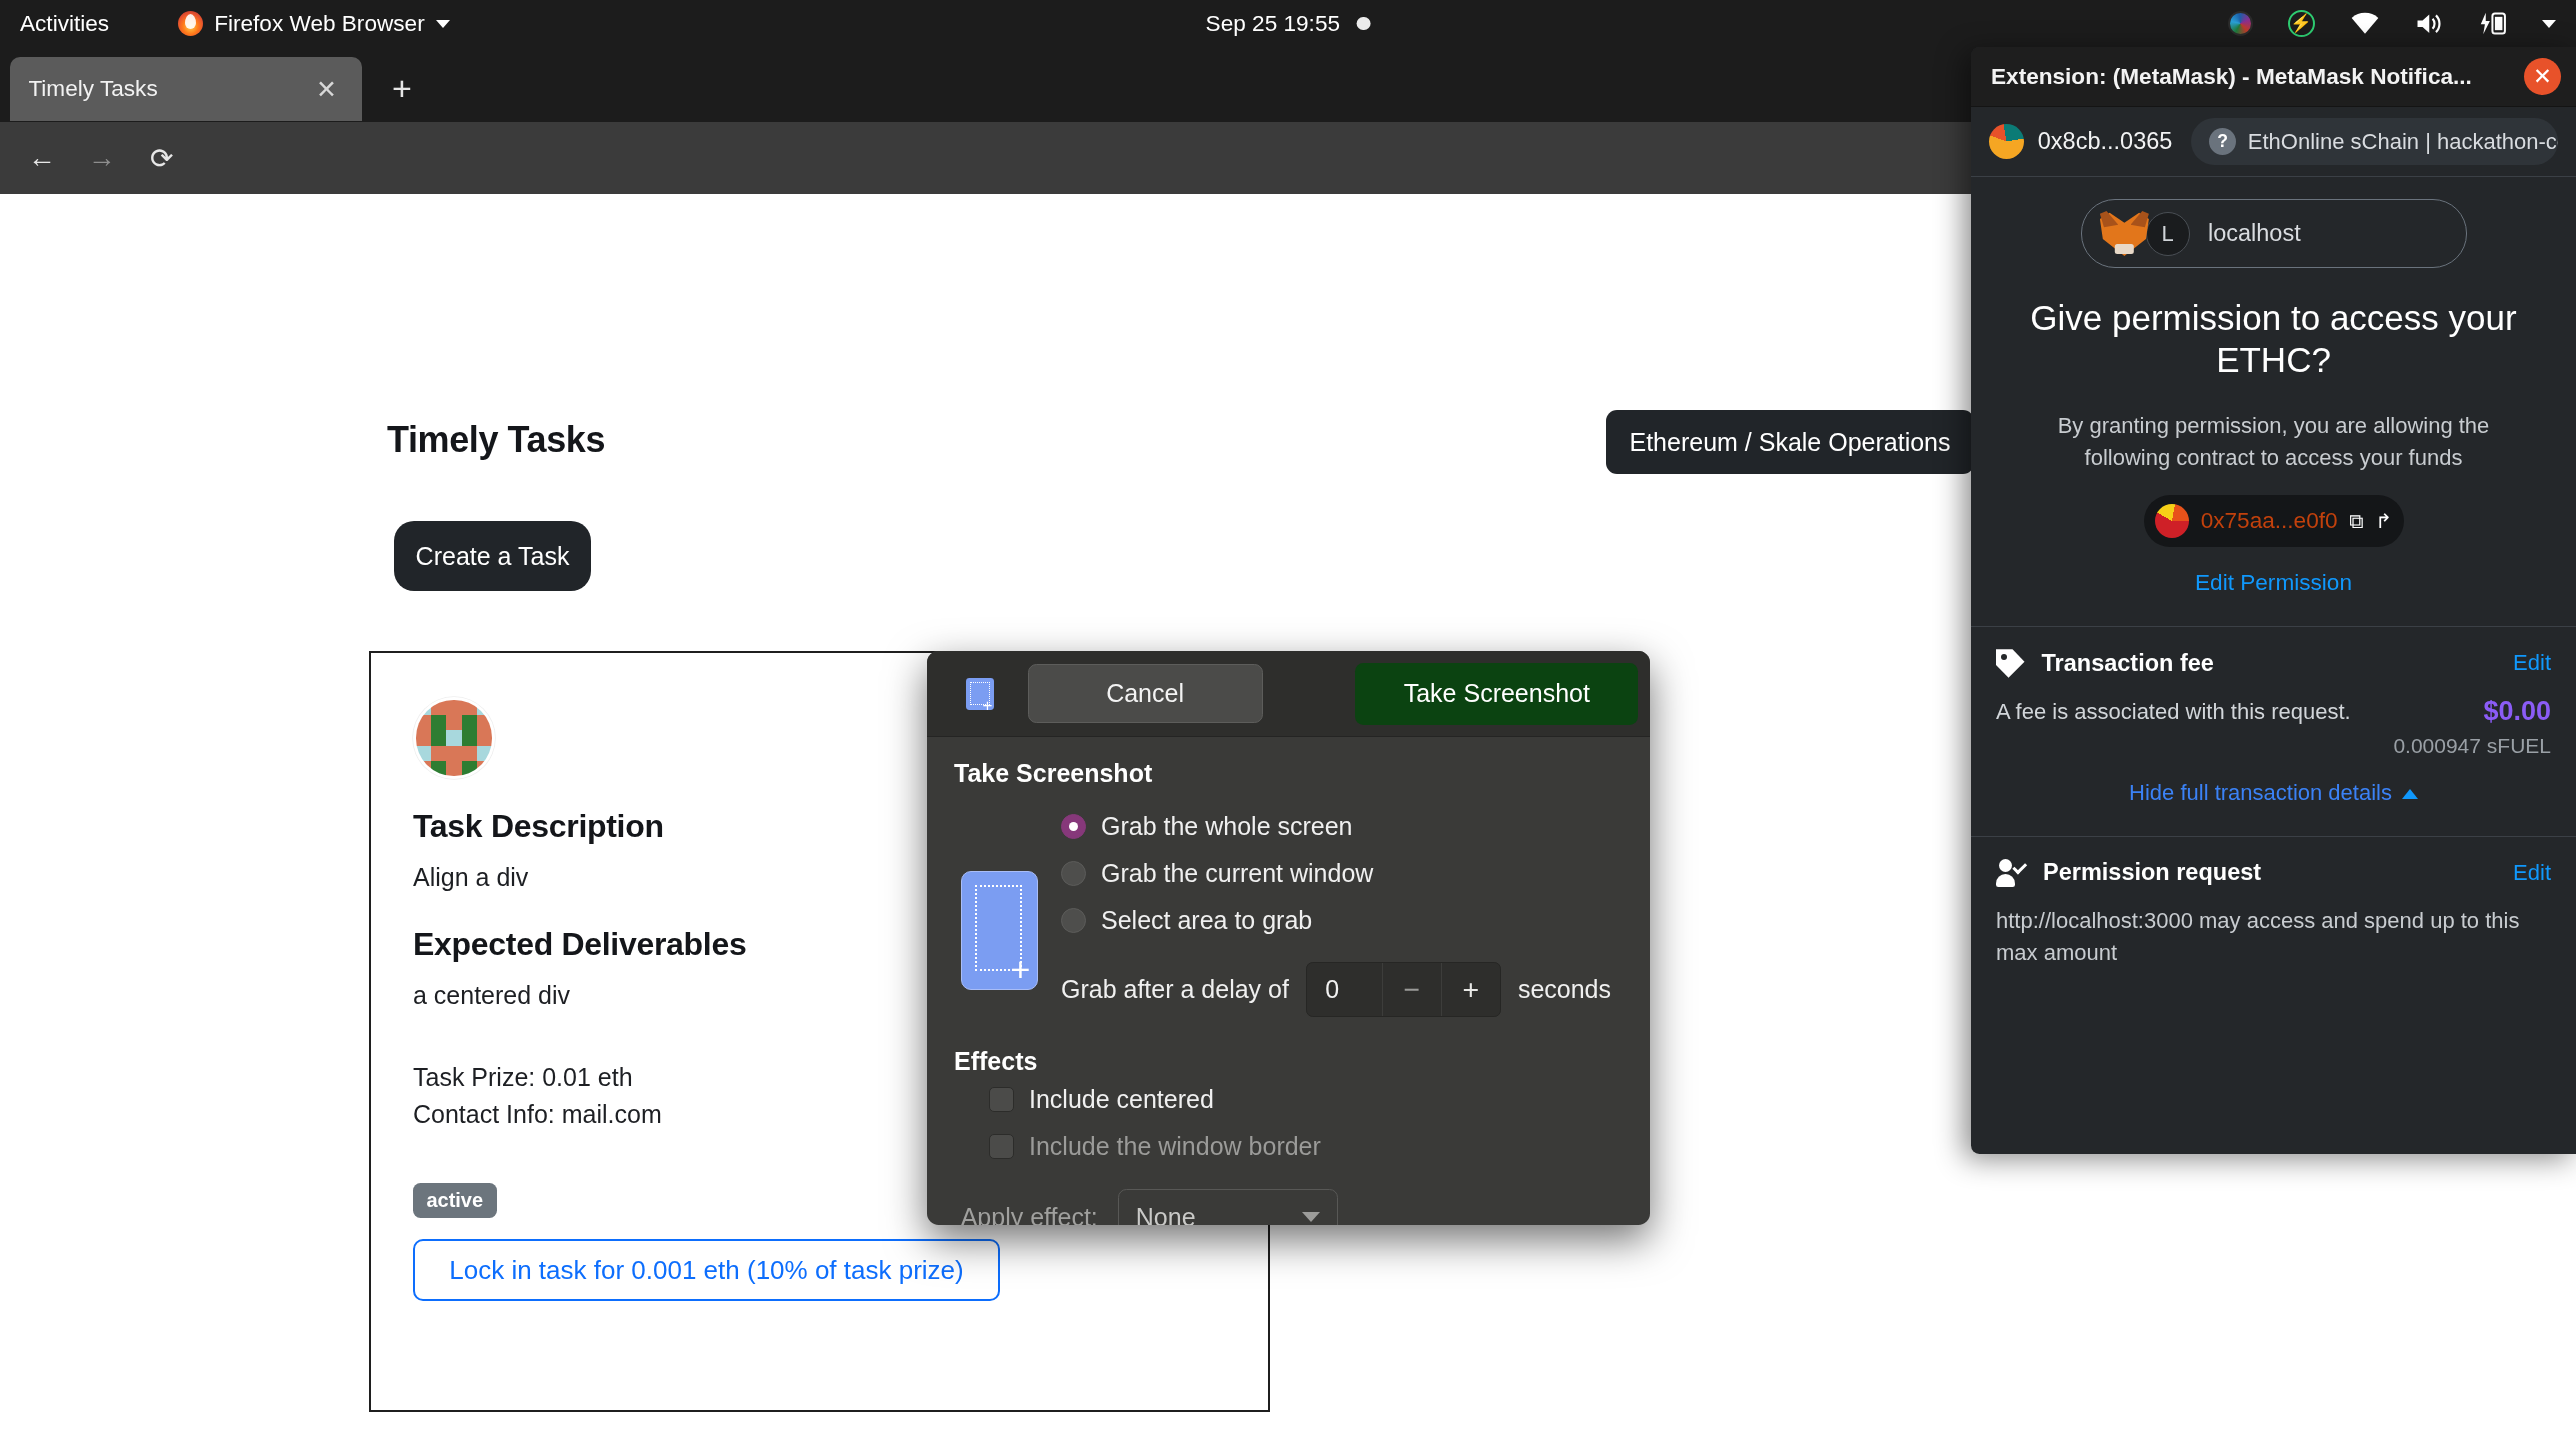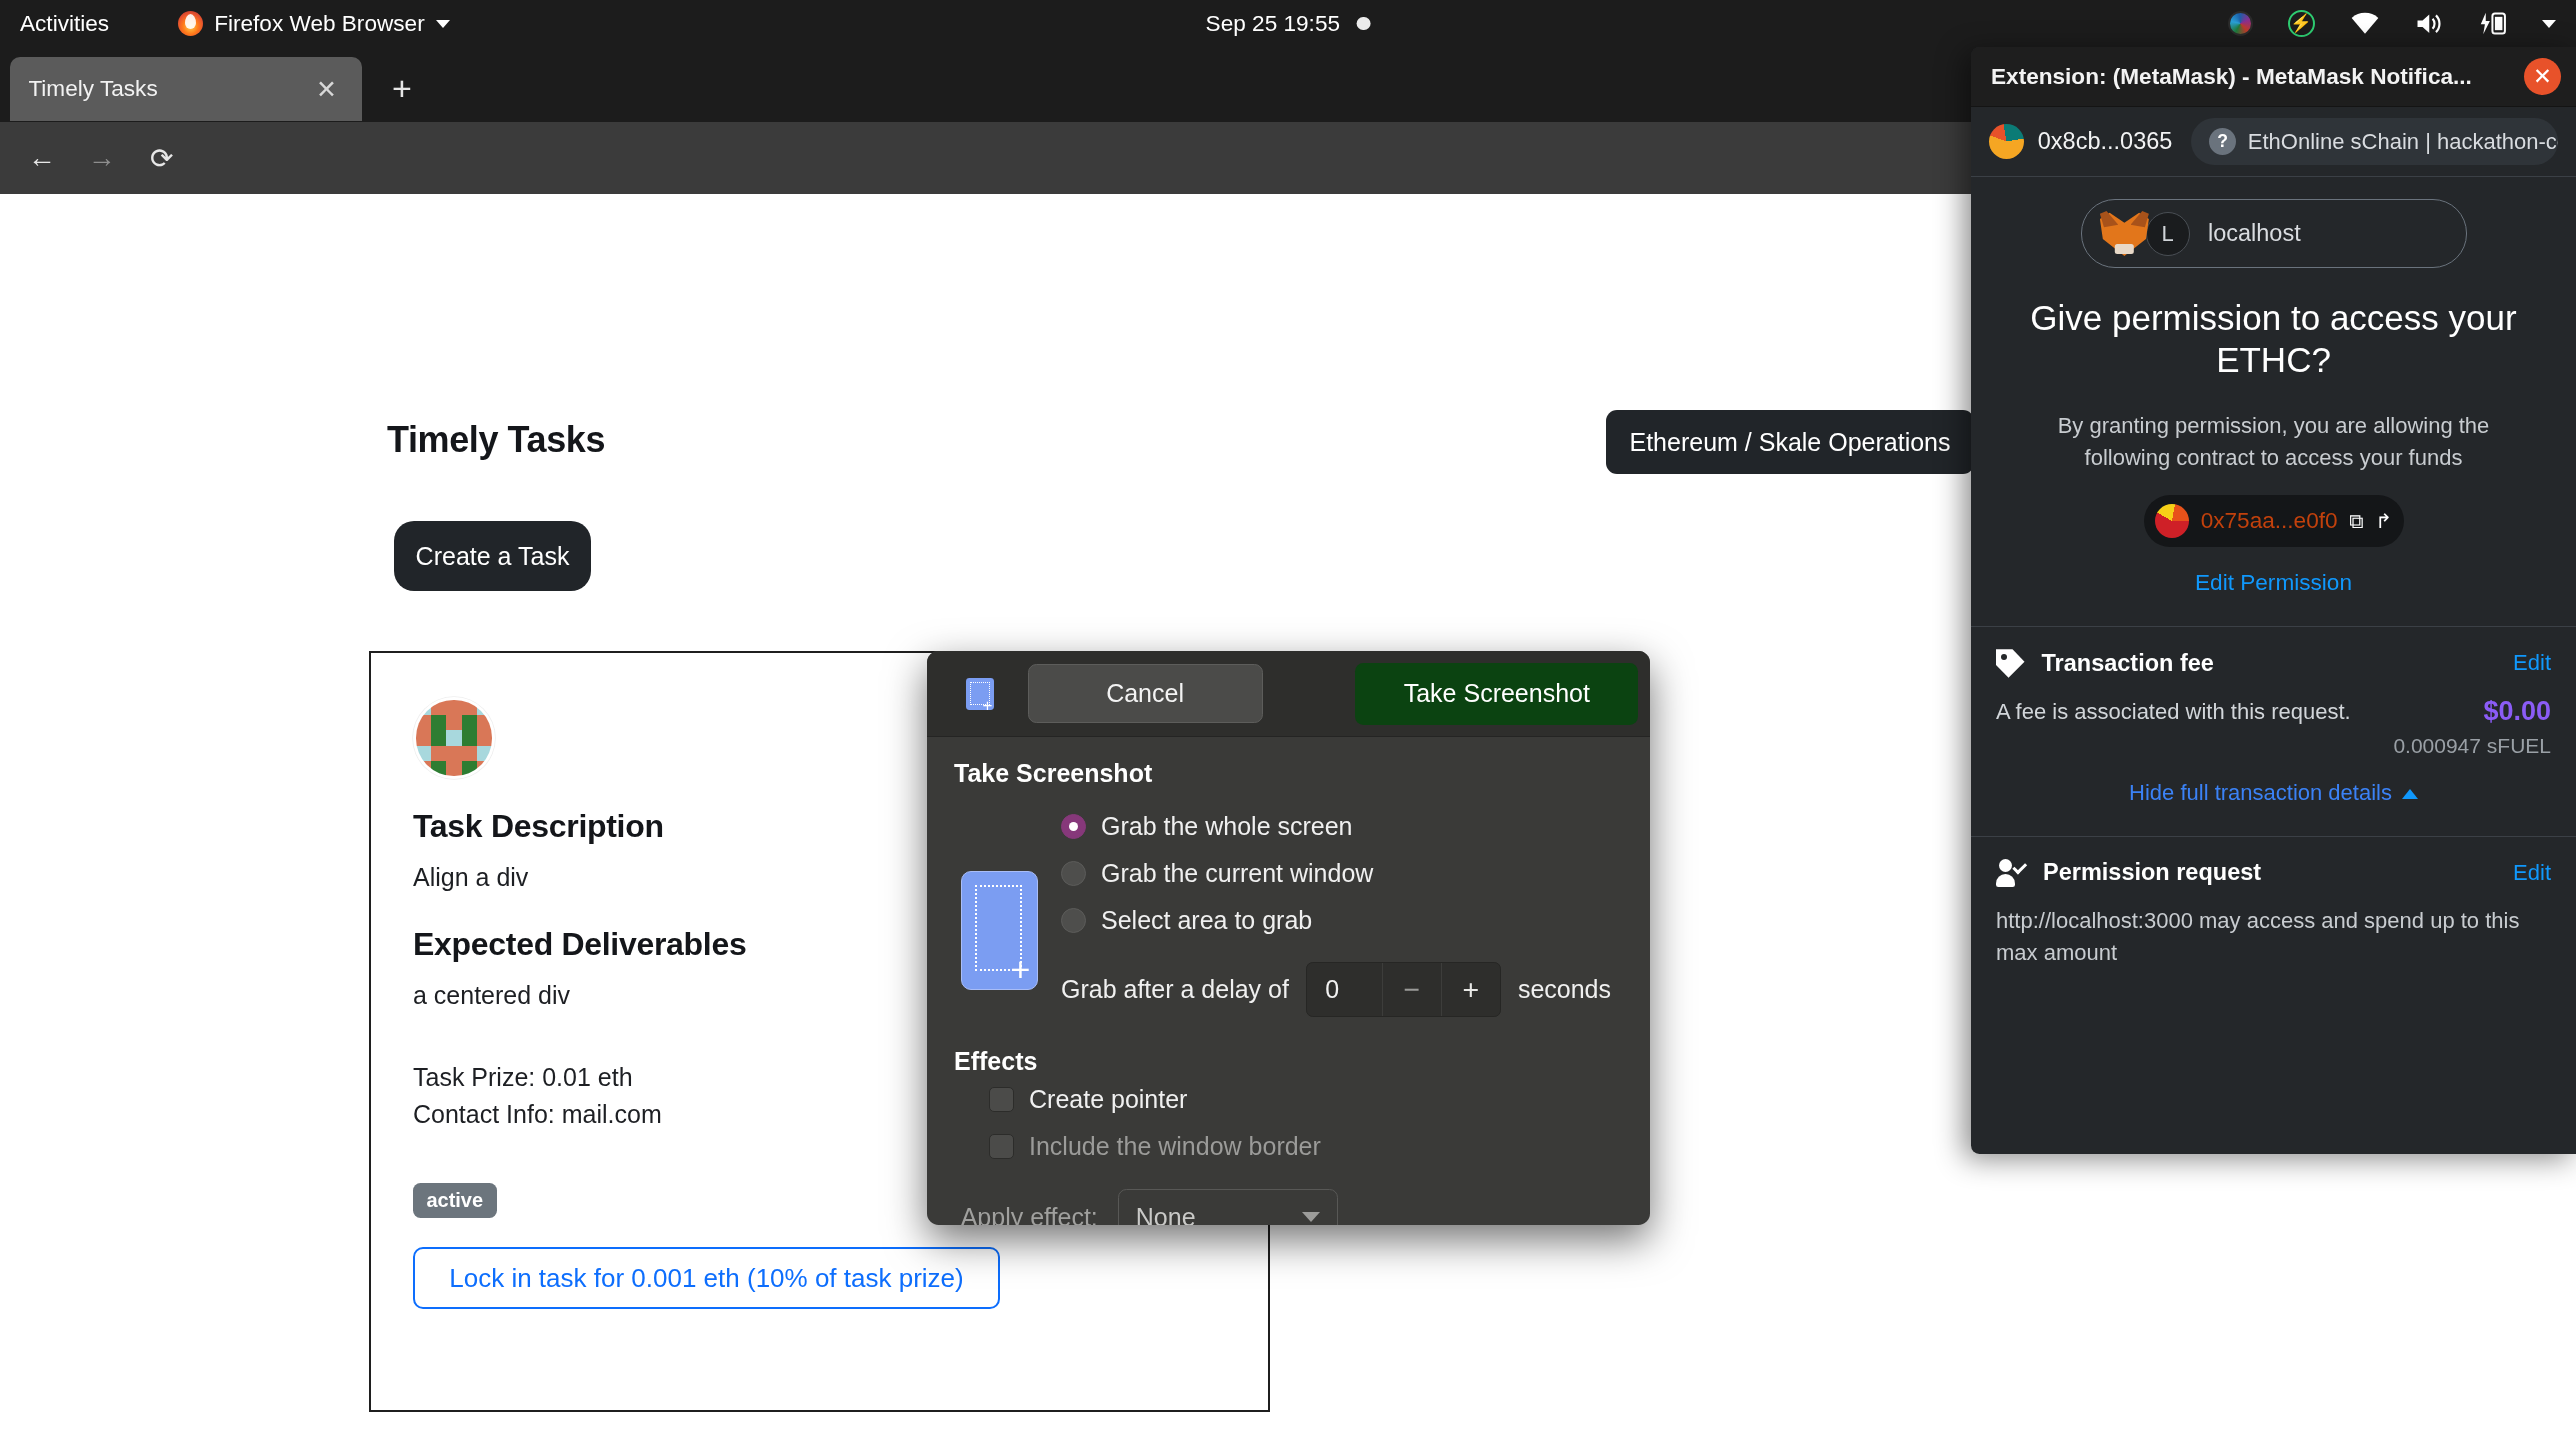--- a/index.html
+++ b/index.html
@@ -120,21 +120,21 @@
   .task-h.second { margin-top: 34px; }
   .task-p { font-size: 25px; color: #1d1f23; margin-top: 18.4px; }
   .task-meta { margin-top: 49px; }
   .task-meta div { font-size: 25px; color: #1d1f23; line-height: 1.48; white-space: nowrap; }
   .badge {
     display: inline-block; background: #6c757d; color: #ffffff;
     font-size: 20px; font-weight: bold; border-radius: 7.5px;
     padding: 5.9px 13.4px; margin-top: 50px;
   }
   .lock-btn {
-    margin-top: 29px; width: 587px; height: 62px;
+    margin-top: 21px; width: 587px; height: 62px;
     border: 2.1px solid #0d6efd; border-radius: 10px;
     color: #0d6efd; font-size: 26px;
     display: flex; align-items: center; justify-content: center;
   }
 
   
   .shot-dialog {
     position: absolute; left: 927px; top: 457px; width: 723px; height: 574px;
     background: #3a3a38; border-radius: 11.7px;
     box-shadow: 0 15px 40px rgba(0,0,0,.55);
@@ -473,21 +473,21 @@
               <span class="spin-btn">−</span>
               <span class="spin-btn plus">+</span>
             </span>
             <span class="delay-label">seconds</span>
           </div>
 
           <div class="effects">
             <div class="shot-section-title">Effects</div>
             <div class="check-row">
               <span class="check"></span>
-              <span class="check-label">Create pointer</span>
+              <span class="check-label">Include centered</span>
             </div>
             <div class="check-row">
               <span class="check"></span>
               <span class="check-label dim">Include the window border</span>
             </div>
             <div class="apply-row">
               <span class="apply-label">Apply effect:</span>
               <span class="combo">
                 <span class="combo-val">None</span>
                 <span class="combo-arrow"></span>

